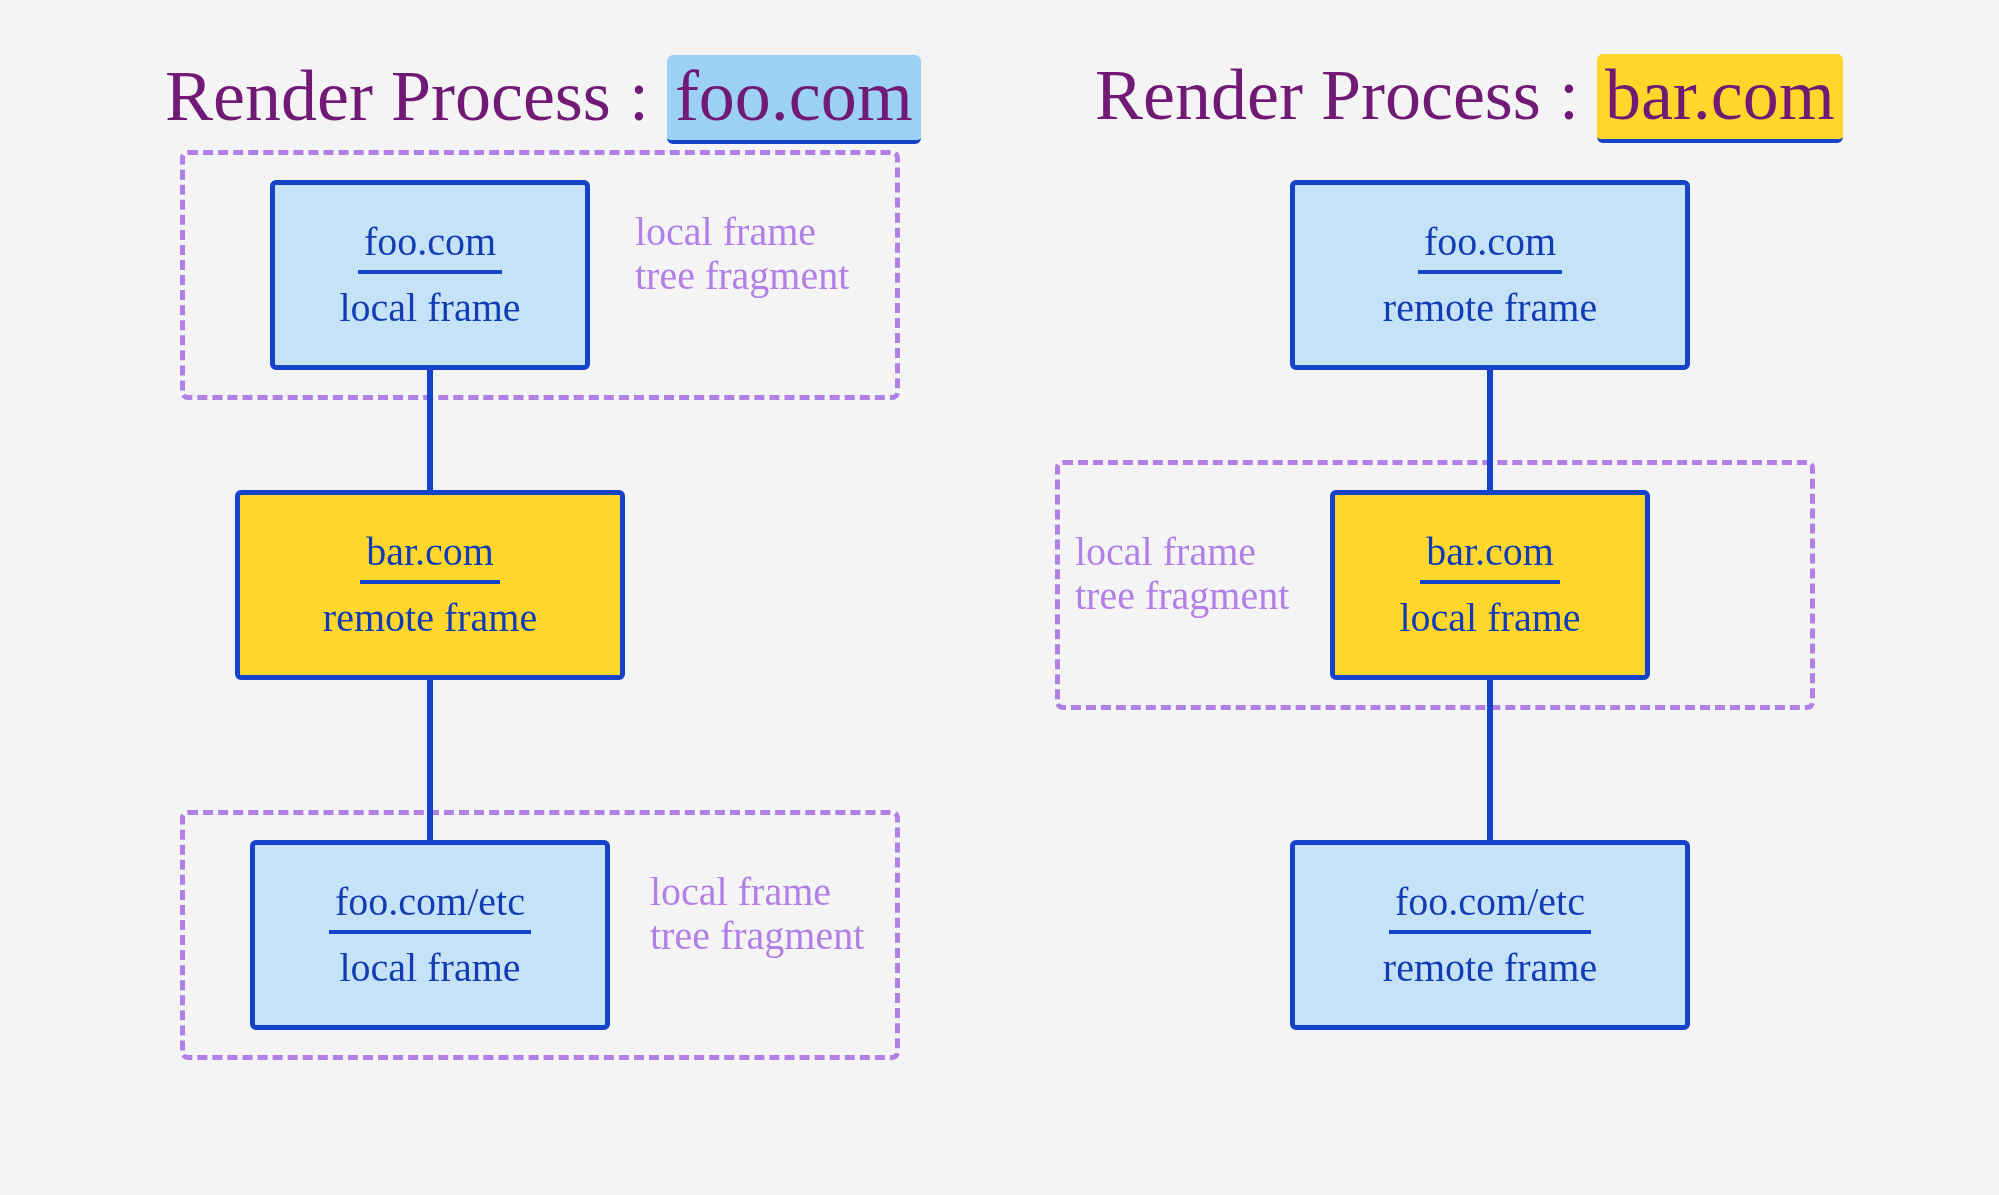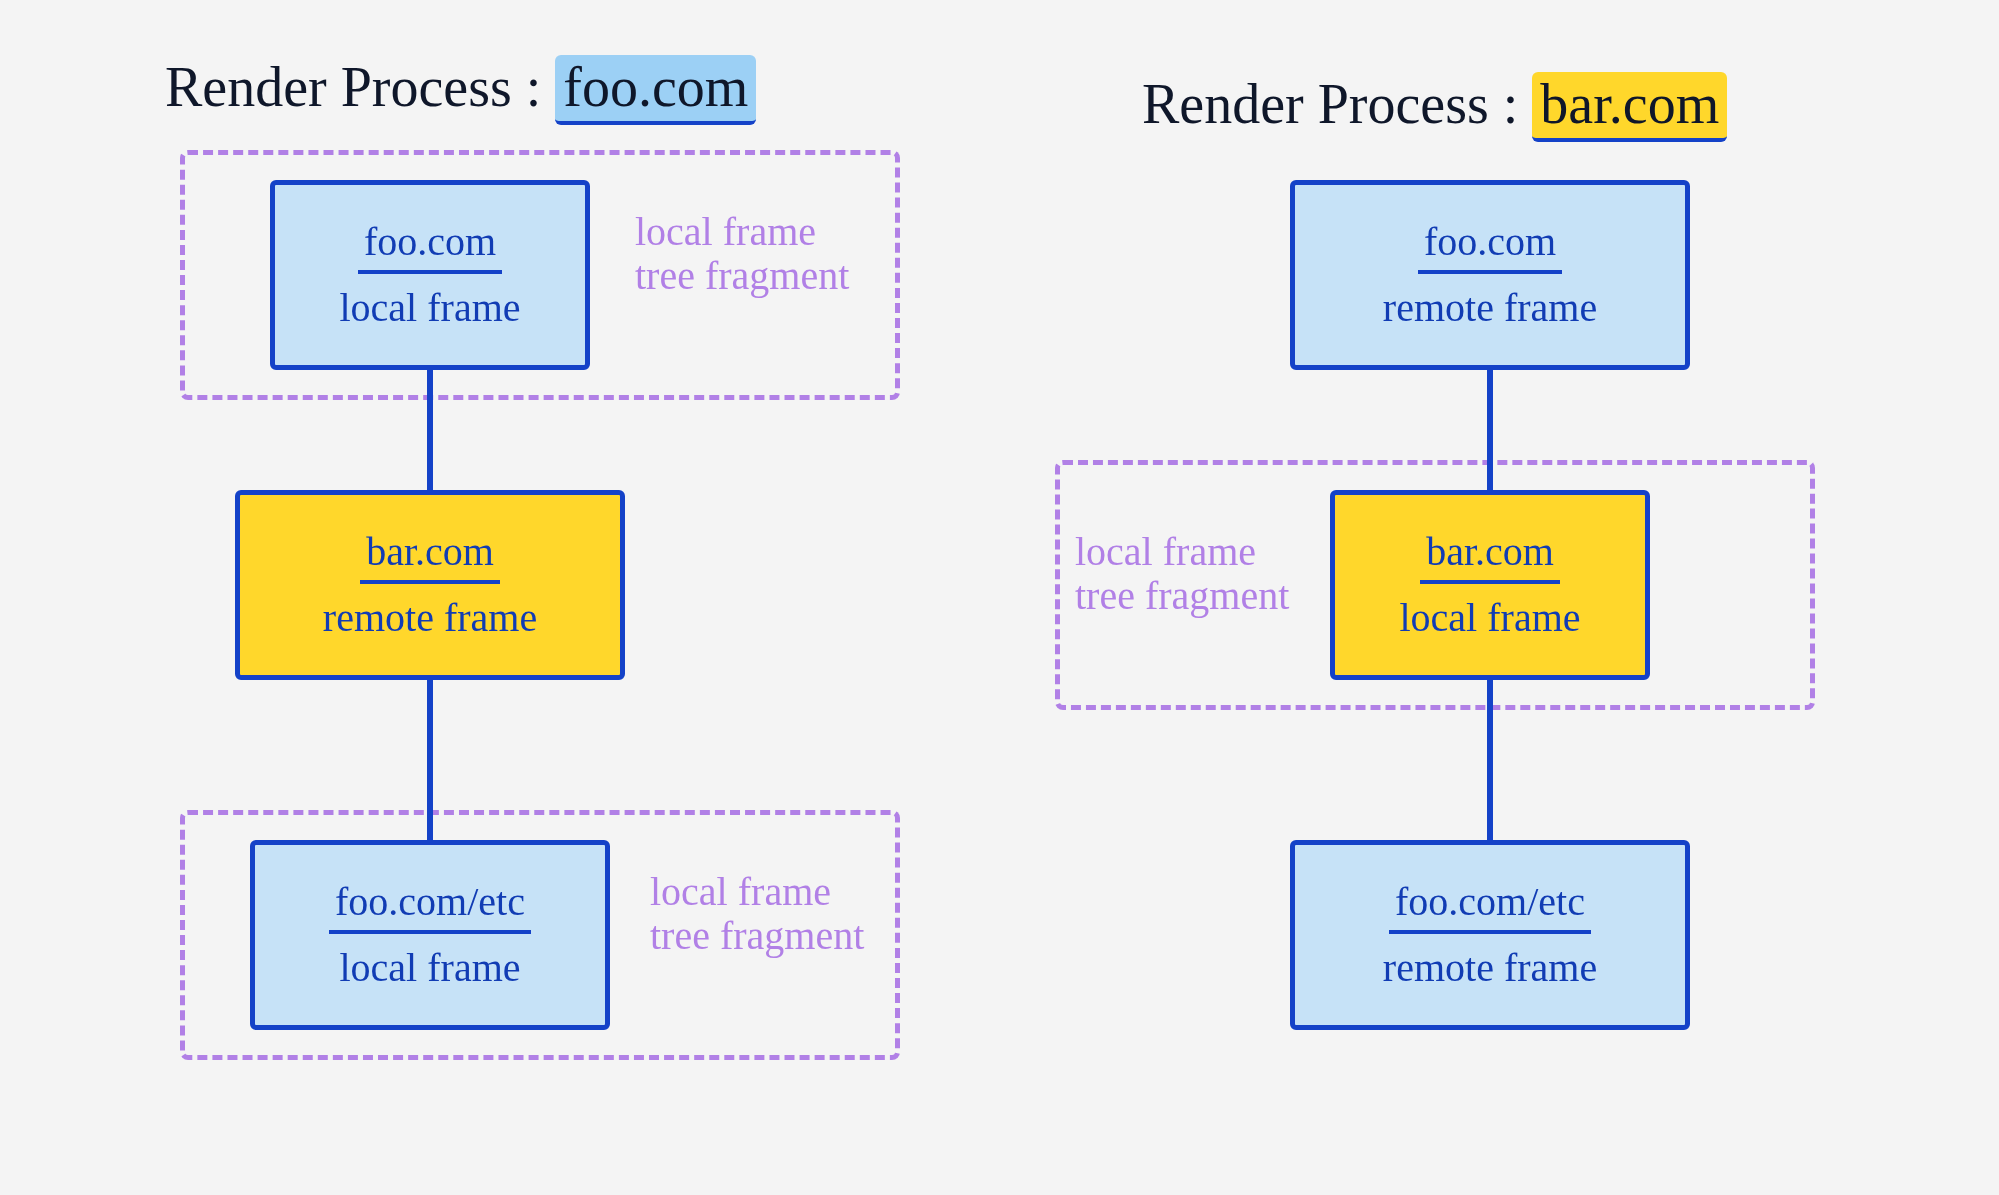--- a/index.html
+++ b/index.html
@@ -52,43 +52,43 @@
     line-height: 1.1;
     text-align: left;
   }
   .connector {
     position: absolute;
     width: 6px;
     background: #1442c8;
   }
   .heading {
     position: absolute;
-    font-size: 56px;
-    color: #0f172a;
+    font-size: 72px;
+    color: #701a75;
     white-space: nowrap;
   }
   .hilite {
     display: inline-block;
     padding: 0 8px 2px 8px;
     border-bottom: 4px solid #1442c8;
     border-radius: 6px;
   }
   .hilite.blue   { background: #9cd0f5; }
   .hilite.yellow { background: #ffd72b; }
 </style>
 </head>
 <body>
 
 <div class="stage">
 
   <div class="heading" style="left:165px; top:55px;">
     <span>Render Process :</span>
     <span class="hilite blue">foo.com</span>
   </div>
-  <div class="heading" style="left:1095px; top:72px;margin-left:47px;">
+  <div class="heading" style="left:1095px; top:54px;">
     <span>Render Process :</span>
     <span class="hilite yellow">bar.com</span>
   </div>
 
   <div class="dash" style="left:180px; top:150px; width:720px; height:250px;"></div>
   <div class="dash" style="left:180px; top:810px; width:720px; height:250px;"></div>
 
   <div class="box fill-blue" style="left:270px; top:180px; width:320px; height:190px;">
     <span class="url">foo.com</span>
     <span class="kind">local frame</span>

